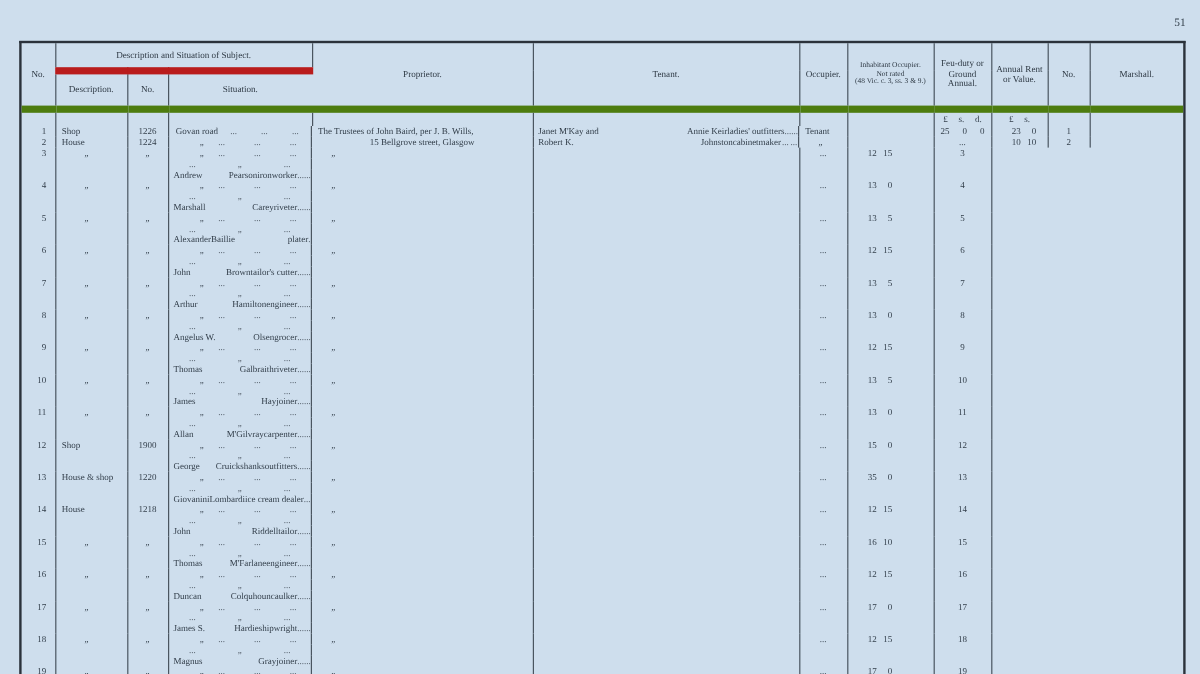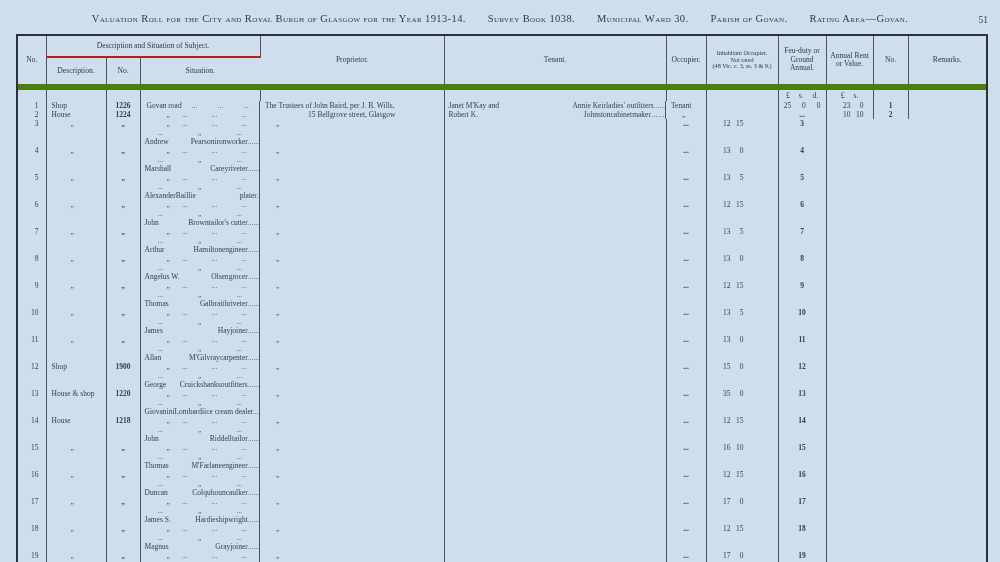--- a/index.html
+++ b/index.html
@@ -25,32 +25,32 @@
   table { border-collapse:collapse; table-layout:fixed; width:100%; }
   th, td {
     border-right:1px solid #4a5560; padding:0; margin:0;
     font-weight:normal; overflow:hidden;
   }
   th:last-child, td:last-child { border-right:none; }
   thead th {
     font-size:7.6px; line-height:8.5px; text-align:center; vertical-align:middle;
     color:#2f3a45; border-bottom:6px solid #4d7c0f;
   }
-  th.group { border-bottom:2px solid #b91c1c; height:20px; }
+  th.group { border-bottom:6px solid #b91c1c; height:20px; }
   thead tr.sub th { height:26px; }
   .small-hdr { font-size:6.2px; line-height:6.8px; }
   td {
     font-size:7.5px; line-height:9px; height:9px;
     white-space:nowrap; vertical-align:top; color:#333f4b;
   }
   tr.units td { height:11px; line-height:11px; border-bottom:none; font-size:7.6px; }
   .units-money { text-align:center; word-spacing:7px; }
   
   .num { text-align:right; padding-right:7px; }
-  .ctr { text-align:center;font-weight:bold; }
+  .ctr { text-align:center; }
   .padl { padding-left:5px; }
   .dit-desc { padding-left:24px; }
   .dit-occ { padding-left:16px; }
   .flexcell { display:flex; }
   .flexcell .fill { flex:1; text-align:center; color:#4a5560; }
   .sit-text { padding-left:6px; }
   .sit-dit { padding-left:26px; }
   .prop-c { text-align:center; }
   .ten-first { display:inline-block; width:76px; padding-left:4px; }
   .ten-last  { display:inline-block; width:86px;text-align:right; }
@@ -58,27 +58,20 @@
   .occ-wrap .fill { flex:1; text-align:center; color:#4a5560; }
   .feu-val { text-align:center; word-spacing:9px; }
   .rl { display:inline-block; width:24px; text-align:right; }
   .rs { display:inline-block; width:13px; text-align:right; }
 </style>
 </head>
 <body>
 
 <div class="page">
 
-  <div class="title-row">
-    <span>Valuation Roll for the City and Royal Burgh of Glasgow for the Year 1913-14.</span>
-    <span>Survey Book 1038.</span>
-    <span>Municipal Ward 30.</span>
-    <span>Parish of Govan.</span>
-    <span>Rating Area—Govan.</span>
-  </div>
   <div class="pageno">51</div>
 
   <div class="sheet">
     <table>
       <colgroup>
         <col style="width:28px">
           <col style="width:60px">
           <col style="width:34px">
         <col style="width:120px">
           <col style="width:184px">
@@ -98,21 +91,21 @@
           <th rowspan="2">Tenant.</th>
           <th rowspan="2">Occupier.</th>
           <th rowspan="2" class="small-hdr">
             <div>Inhabitant Occupier.</div>
             <div>Not rated</div>
             <div>(48 Vic. c. 3, ss. 3 &amp; 9.)</div>
           </th>
           <th rowspan="2">Feu-duty or Ground Annual.</th>
           <th rowspan="2">Annual Rent or Value.</th>
           <th rowspan="2">No.</th>
-          <th rowspan="2">Remarks.</th>
+          <th rowspan="2">Marshall.</th>
         </tr>
         <tr class="sub">
           <th>Description.</th>
           <th>No.</th>
           <th>Situation.</th>
         </tr>
       </thead>
       <tbody>
         <tr class="units">
           <td></td>

